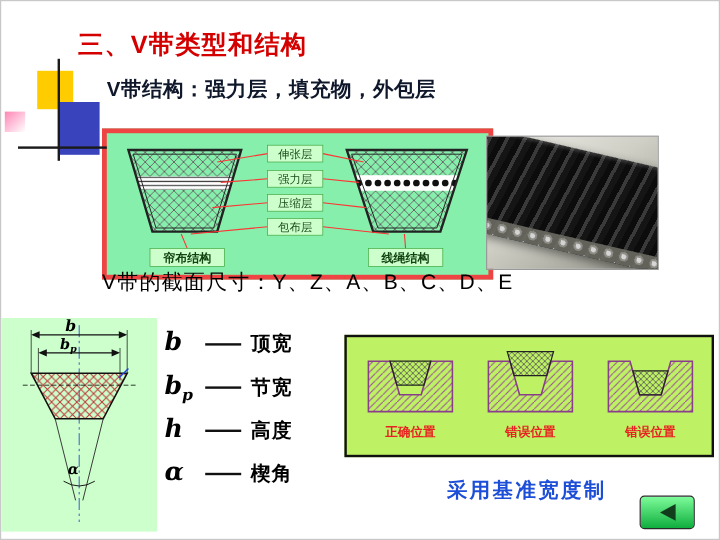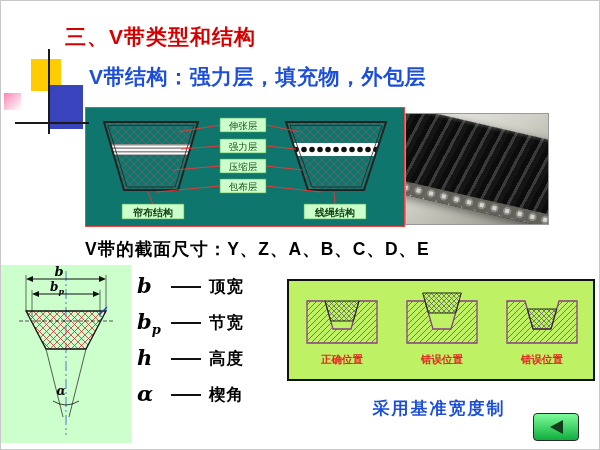--- a/index.html
+++ b/index.html
@@ -14,45 +14,45 @@
   .decor-pink   { position:absolute; left:3px;  top:92px; width:17px; height:17px; background:linear-gradient(135deg,#ff85b5,#ffffff); z-index:1; }
   .decor-vline  { position:absolute; left:47px; top:48px; width:2px; height:85px; background:#1a1a1a; z-index:3; }
   .decor-hline  { position:absolute; left:14px; top:121px; width:74px; height:2px; background:#1a1a1a; z-index:3; }
 
   .title {
     position:absolute; left:64px; top:22px; margin:0;
     font-size:21px; font-weight:bold; color:#d40000; letter-spacing:1px;
   }
   .subtitle {
     position:absolute; left:88px; top:62px;
-    font-size:21px; font-weight:bold; color:#1d4ed8; letter-spacing:0.5px;
+    font-size:17px; font-weight:bold; color:#0f172a; letter-spacing:0.5px;
   }
   .structure-diagram {
     position:absolute; left:84px; top:106px; width:318px; height:118px;
-    background:#0f766e; border:1px solid #ef4444; box-sizing:content-box;
+    background:#86efac; border:4px solid #ef4444; box-sizing:content-box;
   }
   .belt-photo {
     position:absolute; left:404px; top:112px; width:144px; height:112px; overflow:hidden;
     background:linear-gradient(145deg,#efefe9 0%, #cfcfc6 45%, #8f8f86 100%);
     border:1px solid #999; box-sizing:border-box;
   }
   .belt-band {
     position:absolute; left:-26px; top:12px; width:210px; height:86px;
     transform:rotate(13deg);
     background:repeating-linear-gradient(105deg,#0c0c0c 0 5px,#3a3a3a 5px 8px,#151515 8px 13px);
     box-shadow:0 3px 8px rgba(0,0,0,0.45), inset 0 2px 3px rgba(255,255,255,0.18);
   }
   .belt-edge {
     position:absolute; left:0; bottom:0; width:100%; height:13px;
     background:repeating-radial-gradient(circle at 6px 6px,#e9e9e9 0 2.2px,#9a9a92 2.2px 4px,#6b6b63 4px 9px);
     background-size:13px 13px; opacity:0.9;
   }
   .section-sizes {
-    position:absolute; left:84px; top:236px;
-    font-size:17.5px; font-weight:bold; color:#000; letter-spacing:1px;
+    position:absolute; left:84px; top:222px;
+    font-size:17.5px; font-weight:normal; color:#000; letter-spacing:1px;
   }
   .green-panel {
     position:absolute; left:0; top:264px; width:130px; height:178px; background:#ccffcc;
   }
   .dims {
     position:absolute; left:136px; top:268px; width:150px;
     display:flex; flex-direction:column;
   }
   .dim-row { display:flex; align-items:center; height:36px; }
   .dim-symbol {

